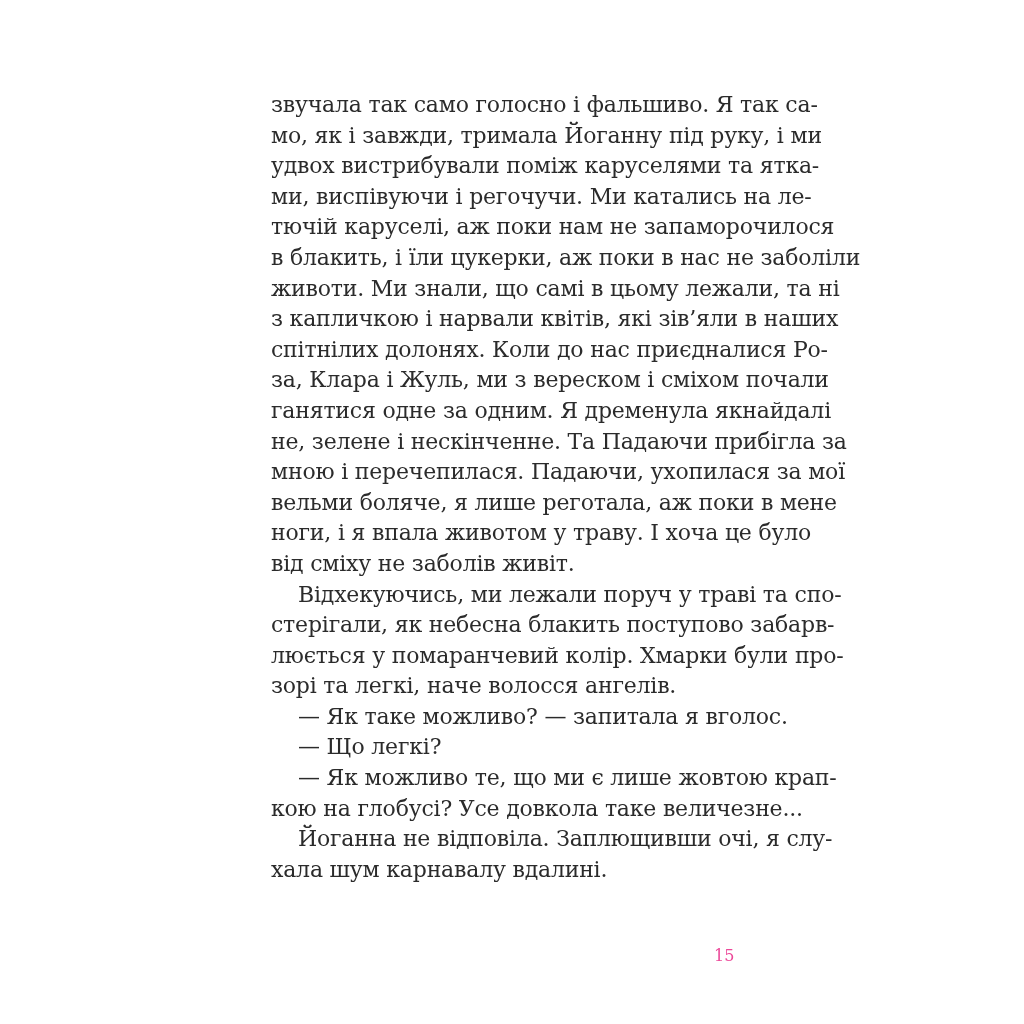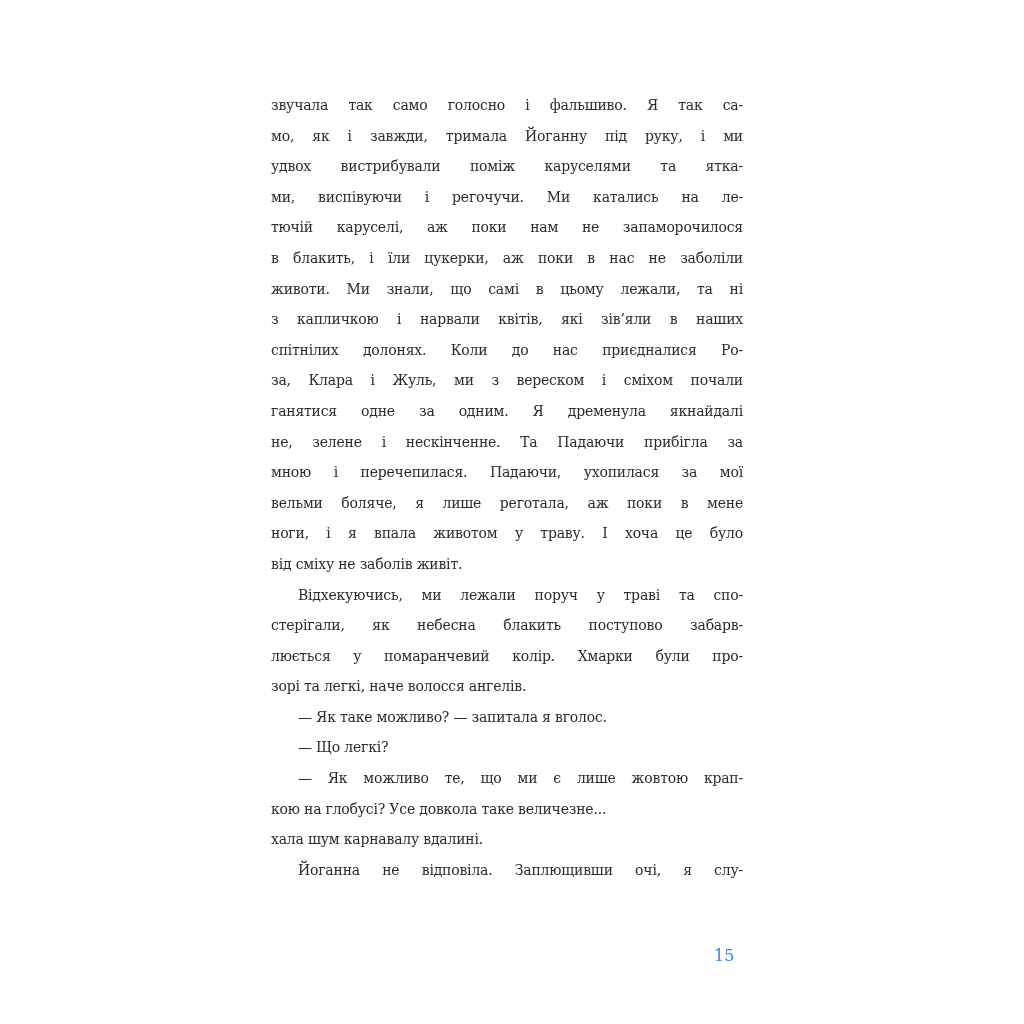--- a/index.html
+++ b/index.html
@@ -19,21 +19,21 @@
       width: 1024px;
       height: 1024px;
       background: #ffffff;
     }
     .text-block {
       position: absolute;
       left: 271px;
       top: 90px;
       width: 472px;
       font-family: "DejaVu Serif", "Liberation Serif", serif;
-      font-size: 14px;
+      font-size: 22px;
       line-height: 30.6px;
       color: #2b2b2b;
       letter-spacing: -0.2px;
     }
     .line {
       display: block;
       white-space: nowrap;
       text-align: justify;
       text-align-last: justify;
       height: 30.6px;
@@ -43,21 +43,21 @@
     }
     .line.indent {
       padding-left: 27px;
     }
     .page-number {
       position: absolute;
       left: 714px;
       top: 946px;
       font-family: "DejaVu Serif", "Liberation Serif", serif;
       font-size: 16px;
-      color: #3b82f6;
+      color: #ec4899;
     }
   </style>
 </head>
 <body>
 
 <div class="page">
   <div class="text-block">
     <span class="line">звучала так само голосно і фальшиво. Я так са-</span>
     <span class="line">мо, як і завжди, тримала Йоганну під руку, і ми</span>
     <span class="line">удвох вистрибували поміж каруселями та ятка-</span>
@@ -75,17 +75,17 @@
     <span class="line">ноги, і я впала животом у траву. І хоча це було</span>
     <span class="line last">від сміху не заболів живіт.</span>
     <span class="line indent">Відхекуючись, ми лежали поруч у траві та спо-</span>
     <span class="line">стерігали, як небесна блакить поступово забарв-</span>
     <span class="line">люється у помаранчевий колір. Хмарки були про-</span>
     <span class="line last">зорі та легкі, наче волосся ангелів.</span>
     <span class="line indent last">— Як таке можливо? — запитала я вголос.</span>
     <span class="line indent last">— Що легкі?</span>
     <span class="line indent">— Як можливо те, що ми є лише жовтою крап-</span>
     <span class="line last">кою на глобусі? Усе довкола таке величезне...</span>
+    <span class="line indent">Йоганна не відповіла. Заплющивши очі, я слу-</span>
     <span class="line last">хала шум карнавалу вдалині.</span>
-    <span class="line indent">Йоганна не відповіла. Заплющивши очі, я слу-</span>
   </div>
   <div class="page-number">15</div>
 </div>
 
 </body></html>

